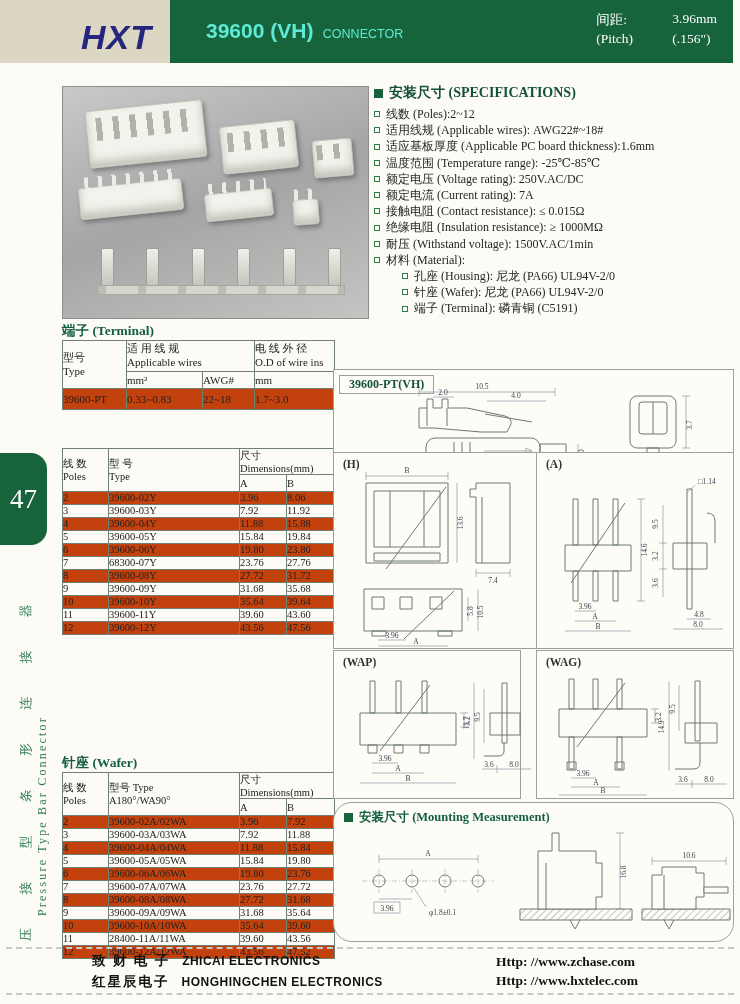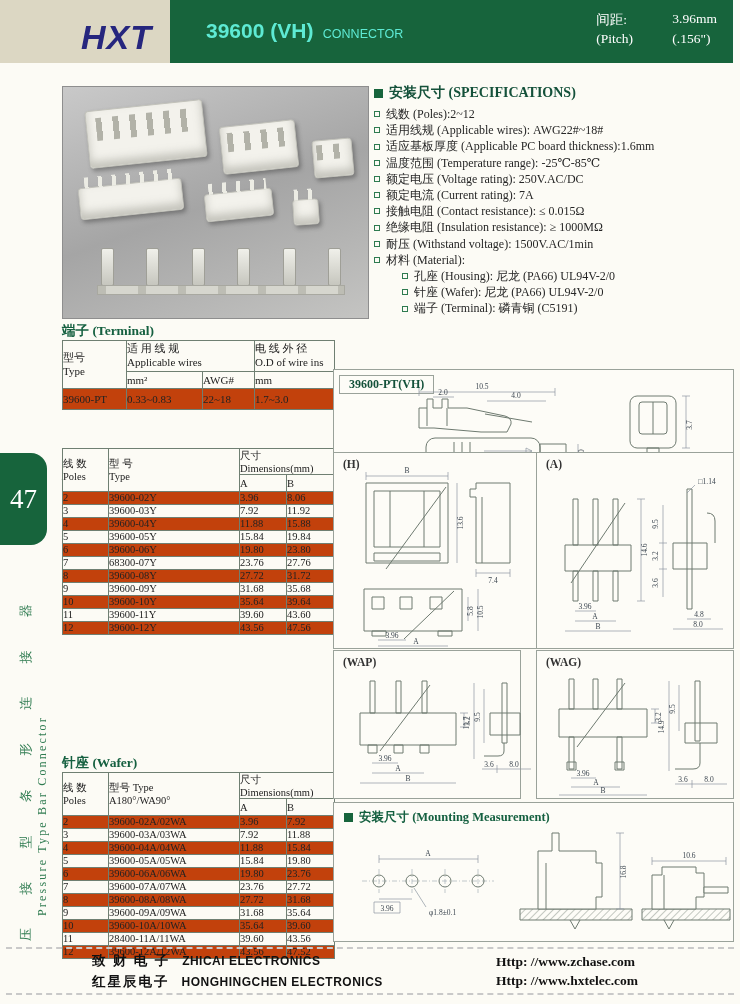--- a/index.html
+++ b/index.html
@@ -80,21 +80,21 @@
   #wafer-table tr.h { height:17px; }
   #wafer-table tr.d { height:12.4px; line-height:12px; }
 
   
   .panel { position:absolute; border:1px solid #9aa29a; background:#fdfcf7; }
   #panel-pt   { left:333px; top:337px; width:401px; height:107px;margin-top:32px; }
   #panel-h    { left:333px; top:452px; width:204px; height:197px; }
   #panel-a    { left:536px; top:452px; width:198px; height:197px; }
   #panel-wap  { left:333px; top:650px; width:188px; height:149px; }
   #panel-wag  { left:536px; top:650px; width:198px; height:149px; }
-  #panel-mnt  { left:333px; top:802px; width:401px; height:140px; }
+  #panel-mnt  { left:333px; top:802px; width:401px; height:140px;border-radius:19px; }
   .pt-label { position:absolute; left:5px; top:5px; border:1px solid #9aa29a; padding:1px 9px;
               font-weight:bold; font-size:12px; color:#14513a; background:#fdfcf7; }
   .dlabel { position:absolute; left:9px; top:5px; font-weight:bold; font-size:11.5px; color:#333; }
   .mnt-title { position:absolute; left:10px; top:6px; font-size:12.5px; font-weight:bold;
                color:#156040; display:flex; align-items:center; }
   svg.draw { position:absolute; left:0; top:0; }
   svg.draw * { vector-effect:non-scaling-stroke; }
   .ol { stroke:#6e7a70; fill:none; stroke-width:1; }
   .olf { stroke:#6e7a70; fill:#fdfcf7; stroke-width:1; }
   .dim { stroke:#8c96a0; fill:none; stroke-width:.7; }

